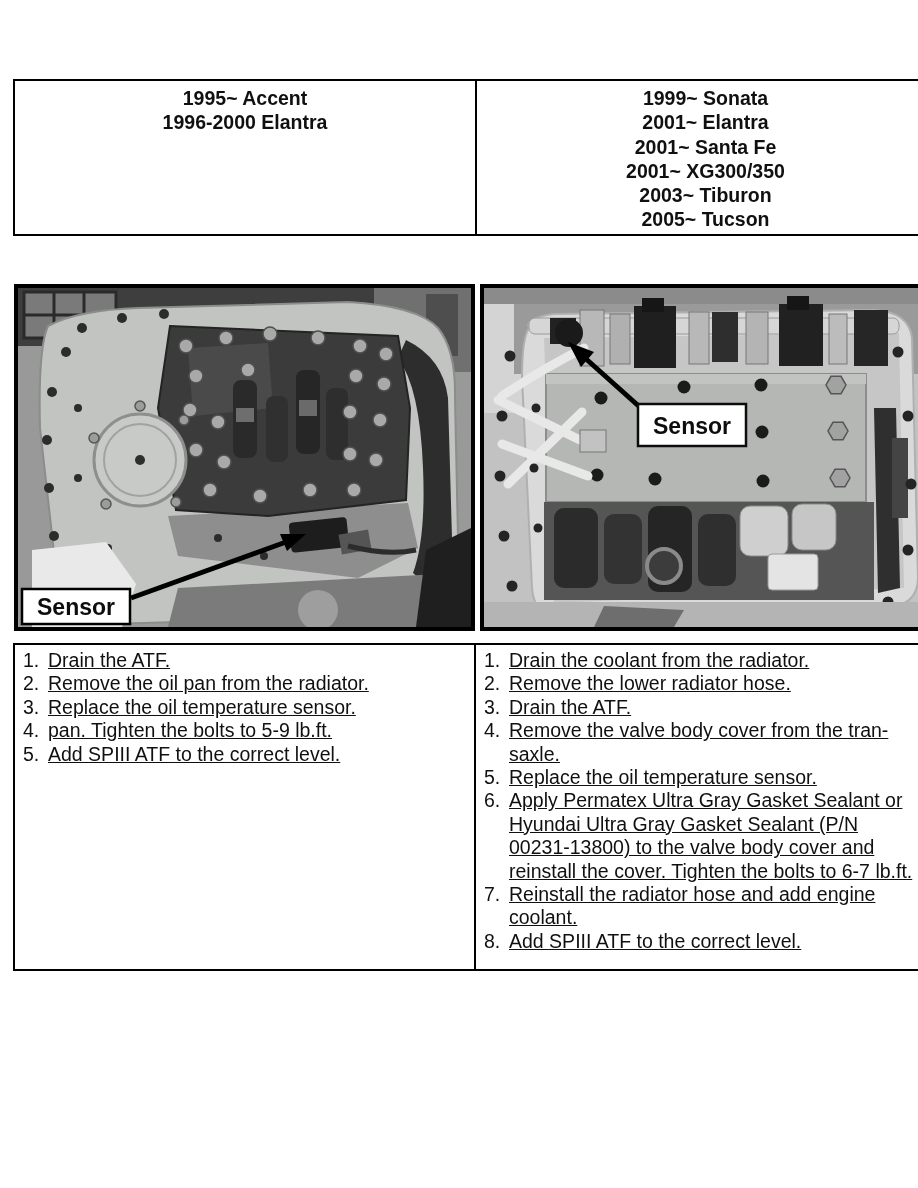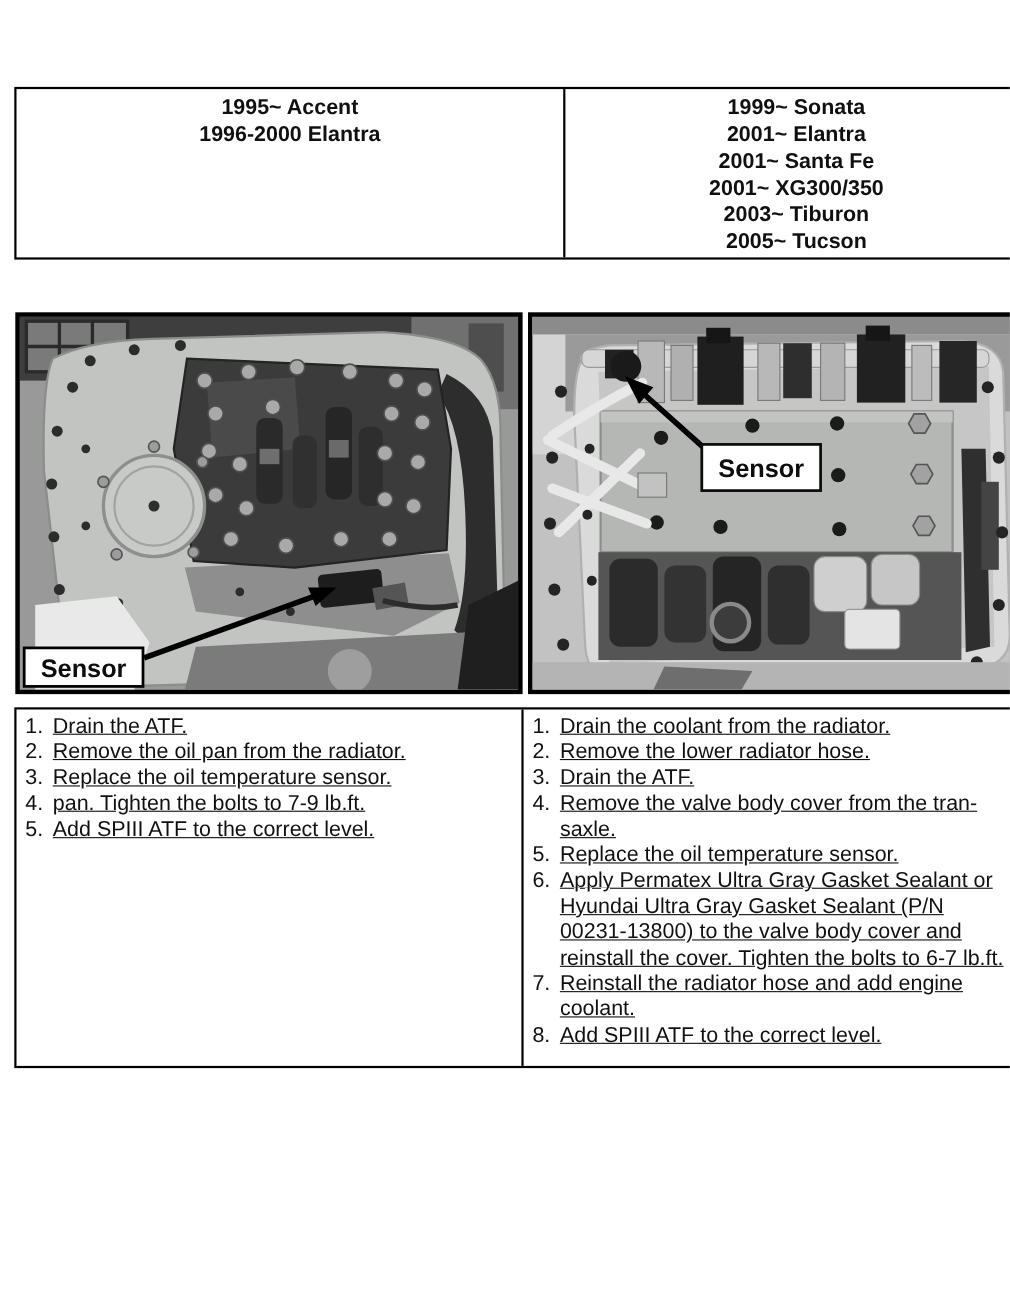--- a/index.html
+++ b/index.html
@@ -21,21 +21,21 @@
   }
   .vt-cell{
     box-sizing:border-box;
     padding-top:5px;
     font-weight:bold;
     font-size:19.5px;
     line-height:24.3px;
     text-align:center;
     white-space:nowrap;
   }
-  .vt-left{width:499px;border-right:2px solid #000;}
+  .vt-left{width:462px;border-right:2px solid #000;}
   .vt-right{flex:1;}
   
   .photo{
     position:absolute;
     border:4px solid #000;
     background:#9a9a9a;
     overflow:hidden;
   }
   .photo-left{left:14px;top:284px;width:453px;height:339px;}
   .photo-right{left:480px;top:284px;width:452px;height:339px;}
@@ -307,21 +307,21 @@
     </div>
     <div class="step">
       <span class="num">3.</span>
       <span class="txt">
           <div>Replace the oil temperature sensor.</div>
         </span>
     </div>
     <div class="step">
       <span class="num">4.</span>
       <span class="txt">
-        <div>pan. Tighten the bolts to 7-9 lb.ft.</div>
+        <div>pan. Tighten the bolts to 5-9 lb.ft.</div>
       </span>
     </div>
     <div class="step">
       <span class="num">5.</span>
       <span class="txt">
           <div>Add SPIII ATF to the correct level.</div>
         </span>
     </div>
   </div>
   <div class="steps-col col-right">

